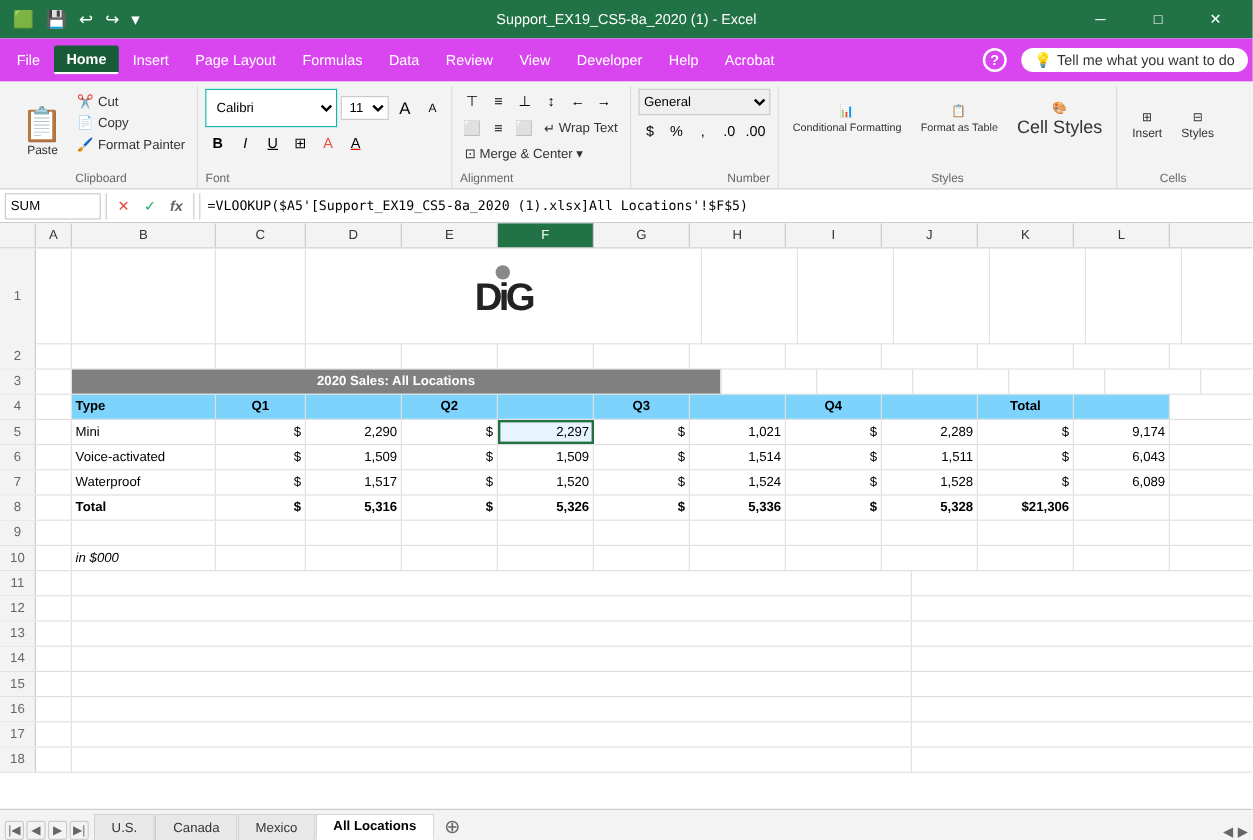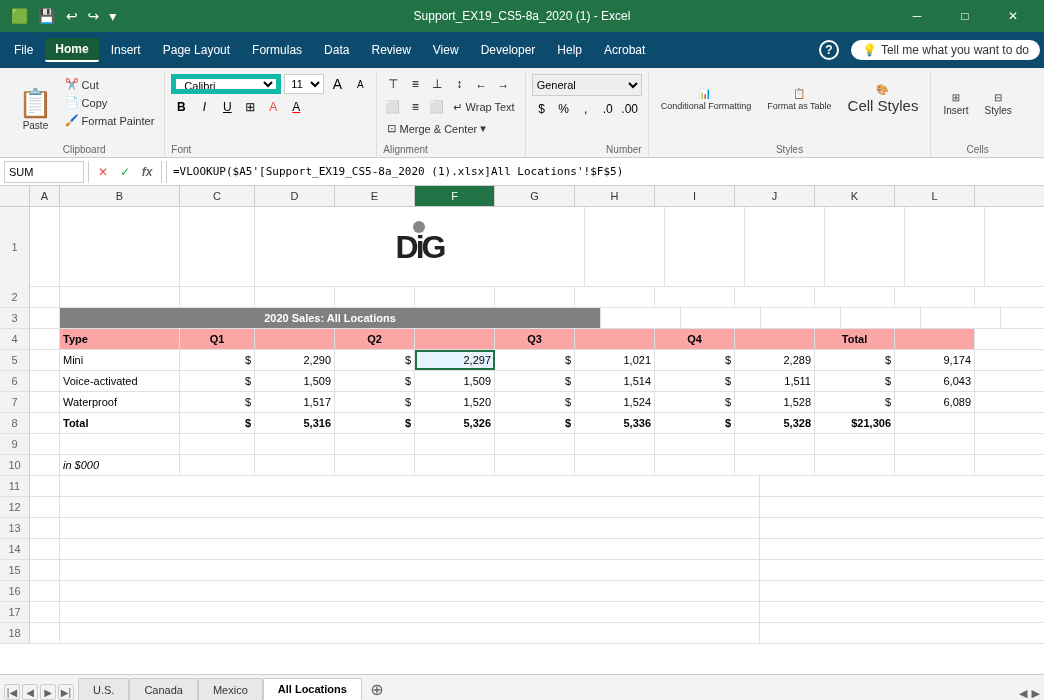--- a/index.html
+++ b/index.html
@@ -19,21 +19,21 @@
     #titlebar .title-center { position: absolute; left: 50%; transform: translateX(-50%); font-size: 12px; }
     #titlebar .win-controls { display: flex; gap: 2px; }
     #titlebar .win-btn { width: 46px; height: 32px; display: flex; align-items: center; justify-content: center; font-size: 12px; cursor: pointer; }
 
     
     .qa-icons { display: flex; align-items: center; gap: 4px; }
     .qa-icon { color: #fff; font-size: 14px; cursor: pointer; padding: 2px 3px; }
 
     
     #menubar {
-      background: #0c4a6e;
+      background: #d946ef;
       color: #fff;
       height: 36px;
       display: flex;
       align-items: center;
       padding: 0 4px;
       gap: 2px;
     }
     .menu-item {
       padding: 4px 10px;
       cursor: pointer;
@@ -105,23 +105,23 @@
       color: #333;
     }
     .paste-btn .rb-icon { font-size: 28px; }
     .clipboard-side { display: flex; flex-direction: column; gap: 1px; padding: 2px 0; }
 
     
     .font-controls { display: flex; flex-direction: column; gap: 3px; }
     .font-row { display: flex; align-items: center; gap: 3px; }
     .font-select {
       width: 110px;
-      height: 20px;
-      font-size: 11px;
-      border: 5px solid #14b8a6;
+      height: 32px;
+      font-size: 11px;
+      border: 1px solid #14b8a6;
       background: #fff;
       padding: 0 4px;
     }
     .font-size-select {
       width: 40px;
       height: 20px;
       font-size: 11px;
       border: 1px solid #ccc;
       background: #fff;
       padding: 0 2px;
@@ -234,21 +234,21 @@
       font-size: 11px;
       padding: 0 3px;
       display: flex;
       align-items: center;
       overflow: hidden;
       white-space: nowrap;
       cursor: cell;
     }
     .cell.selected { background: #e8f4fd; outline: 2px solid #217346; outline-offset: -2px; }
     .cell.header-cell { background: #808080; color: #fff; font-weight: bold; text-align: center; justify-content: center; }
-    .cell.data-header { background: #fca5a5; font-weight: bold; }
+    .cell.data-header { background: #7dd3fc; font-weight: bold; }
     .cell.total-row { font-weight: bold; }
     .cell-right { justify-content: flex-end; }
     .cell-center { justify-content: center; }
     .col-b { width: 120px; min-width: 120px; }
     .col-c { width: 75px; min-width: 75px; }
     .col-d { width: 80px; min-width: 80px; }
     .col-e { width: 80px; min-width: 80px; }
     .col-f { width: 80px; min-width: 80px; }
     .col-g { width: 80px; min-width: 80px; }
     .col-h { width: 80px; min-width: 80px; }

